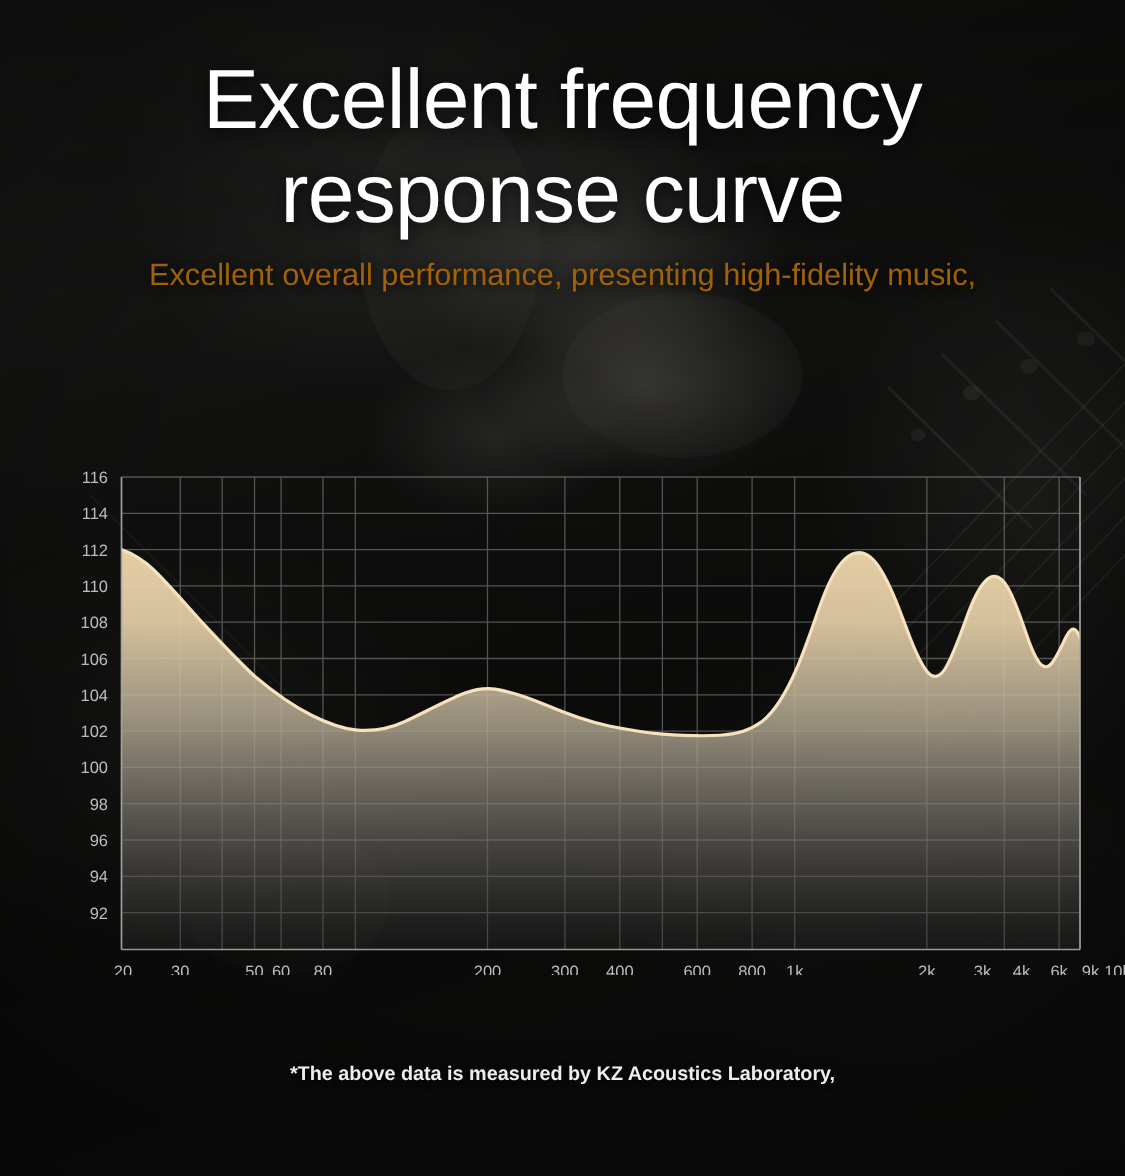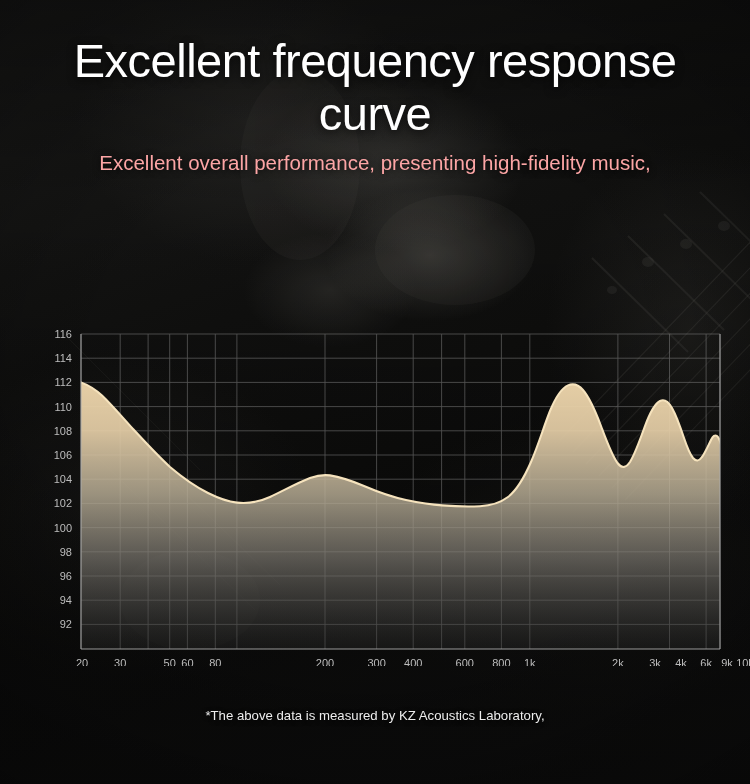--- a/index.html
+++ b/index.html
@@ -34,55 +34,55 @@
       radial-gradient(ellipse 120% 95% at 50% 45%, rgba(0,0,0,0) 28%, rgba(0,0,0,.55) 100%),
       linear-gradient(to bottom, rgba(0,0,0,.30) 0%, rgba(0,0,0,.05) 26%, rgba(0,0,0,.25) 62%, rgba(10,10,10,.78) 100%);
     pointer-events:none;
   }
 
   #content { position:relative; z-index:3; width:750px; height:784px; }
 
   
   .head-wrap { padding-top:34px; text-align:center; }
   #page-title {
-    font-size:47px;
+    font-size:56px;
     line-height:1.13;
     font-weight:400;
     letter-spacing:-.5px;
     color:#ffffff;
     text-shadow:0 2px 10px rgba(0,0,0,.75);
     padding:0 30px;
   }
   #page-subtitle {
     margin-top:9px;
     font-size:20.5px;
     line-height:1.32;
     font-weight:400;
-    color:#fca5a5;
+    color:#a16207;
     text-shadow:0 1px 7px rgba(0,0,0,.8);
     padding:0 28px;
   }
 
   
   #chart-wrap {
     position:absolute;
-    left:0; top:316px;
+    left:0; top:300px;
     width:750px; height:350px;
   }
   #chart-svg { display:block; }
 
   
   #footnote {
     position:absolute;
     left:0; top:706px;
     width:750px;
     text-align:center;
     font-size:13.2px;
     line-height:1.45;
-    font-weight:400;
+    font-weight:700;
     color:#ededed;
     text-shadow:0 1px 5px rgba(0,0,0,.85);
   }
   #footnote .ln { display:block; }
 </style>
 </head>
 <body>
 
 <div id="bg-photo"></div>
 

